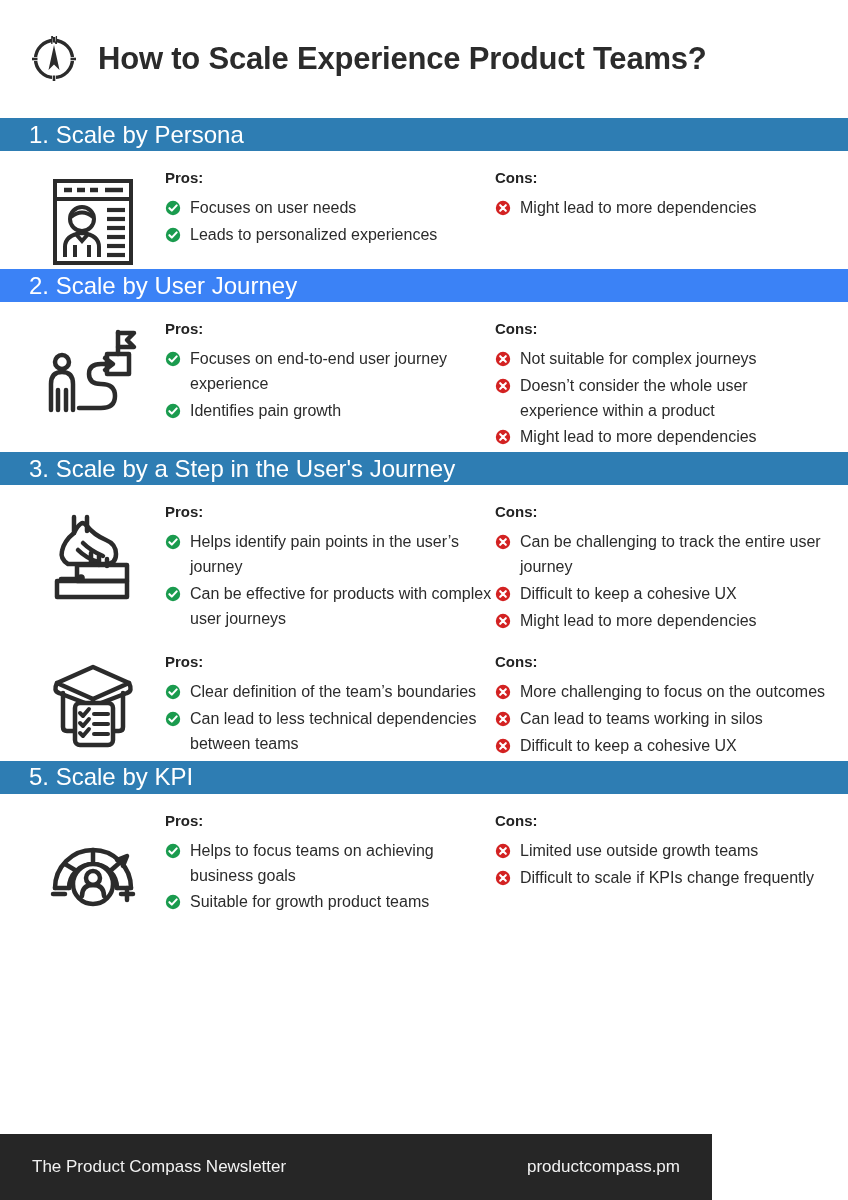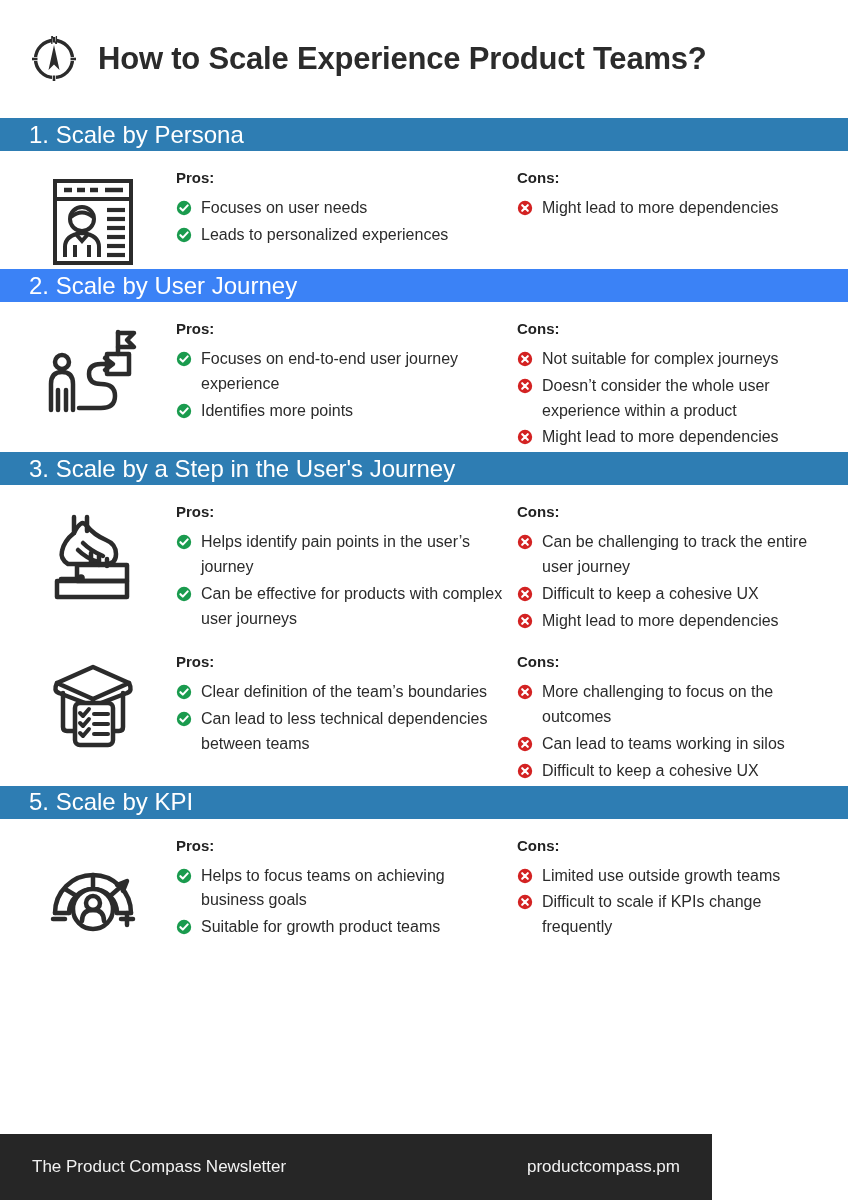--- a/index.html
+++ b/index.html
@@ -54,21 +54,20 @@
     color: #ffffff;
     font-size: 24px;
     font-weight: normal;
     line-height: 1;
   }
 
   .section-body {
     display: flex;
     padding: 16px 20px 0 20px;
     align-items: flex-start;
-    gap: 11px;
   }
 
   .icon-cell {
     flex: 0 0 145px;
     display: flex;
     justify-content: center;
     padding-top: 6px;
   }
   .section-icon { width: 96px; height: 96px; display: block; }
 
@@ -248,21 +247,21 @@
     <circle cx="8" cy="8" r="7.2" fill="#1a9b4e"></circle>
     <path d="M4.4 8.2 L6.8 10.6 L11.7 5.4" fill="none" stroke="#ffffff" stroke-width="2.1" stroke-linecap="round" stroke-linejoin="round"></path>
   </svg>
               <span class="point-text">Focuses on end-to-end user journey experience</span>
             </li>
             <li>
               <svg viewBox="0 0 16 16" class="bullet-icon">
     <circle cx="8" cy="8" r="7.2" fill="#1a9b4e"></circle>
     <path d="M4.4 8.2 L6.8 10.6 L11.7 5.4" fill="none" stroke="#ffffff" stroke-width="2.1" stroke-linecap="round" stroke-linejoin="round"></path>
   </svg>
-              <span class="point-text">Identifies more points</span>
+              <span class="point-text">Identifies pain growth</span>
             </li>
           </ul>
         </div>
         <div class="col cons-col">
           <div class="col-heading">Cons:</div>
           <ul class="point-list">
             <li>
               <svg viewBox="0 0 16 16" class="bullet-icon">
     <circle cx="8" cy="8" r="7.2" fill="#d32222"></circle>
     <path d="M5.2 5.2 L10.8 10.8 M10.8 5.2 L5.2 10.8" fill="none" stroke="#ffffff" stroke-width="2.1" stroke-linecap="round"></path>

